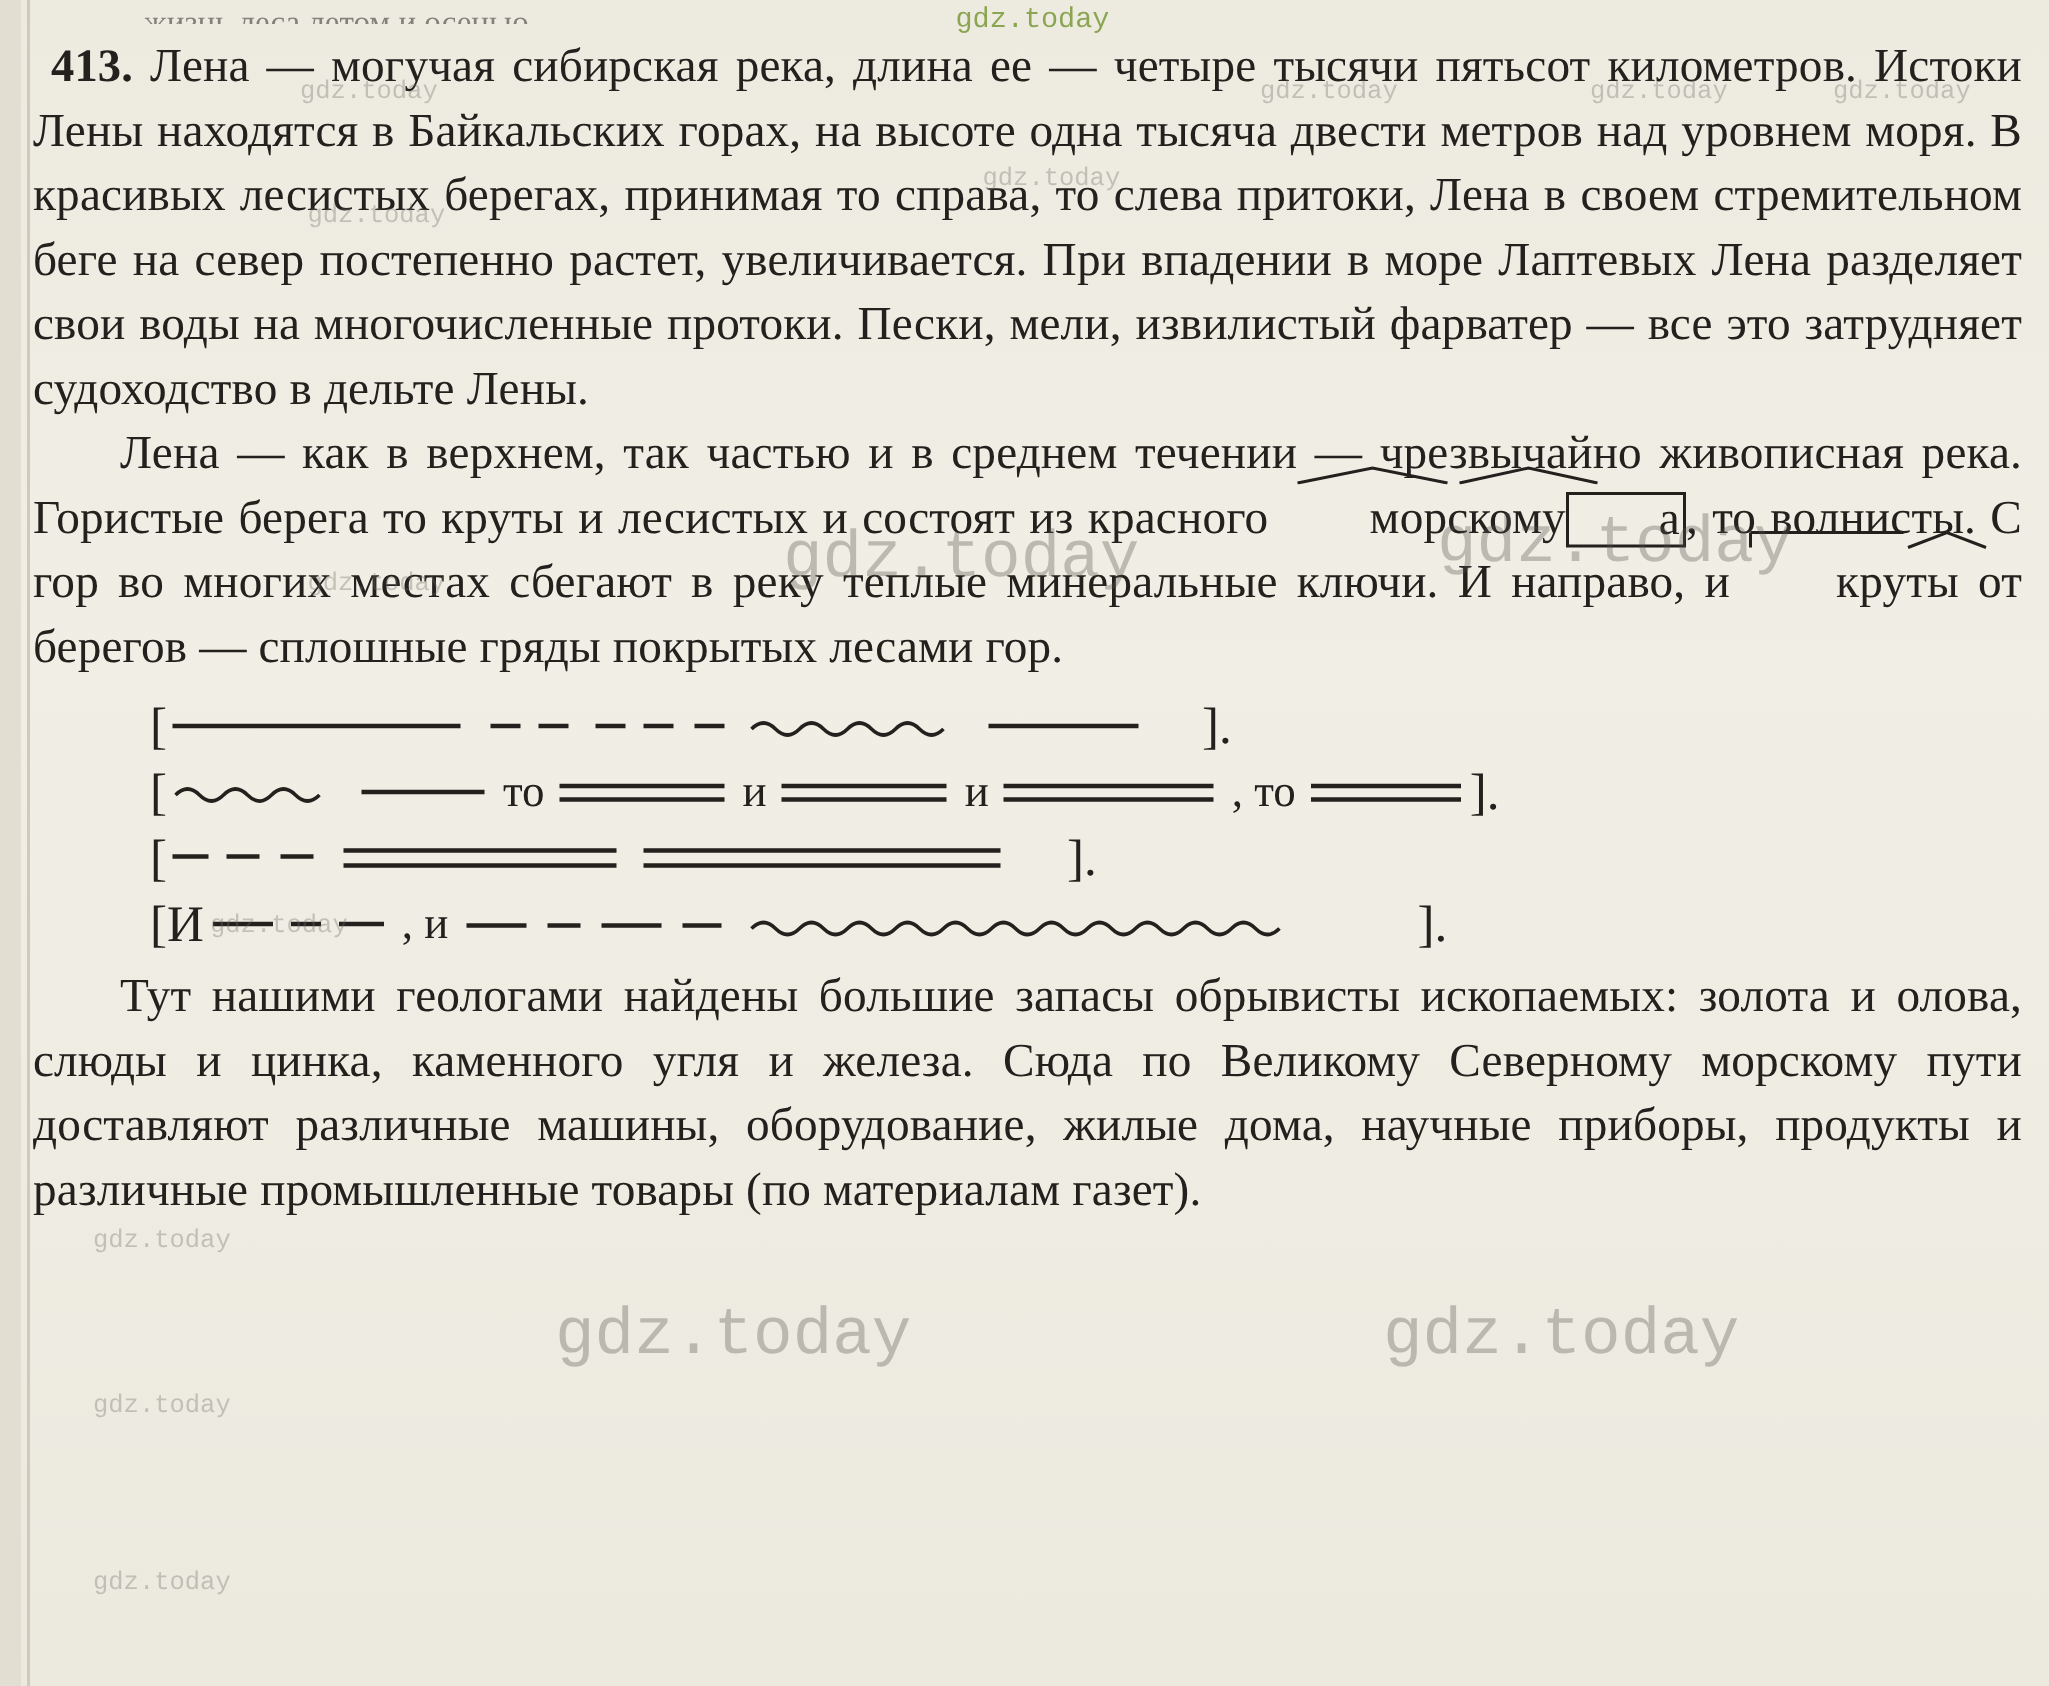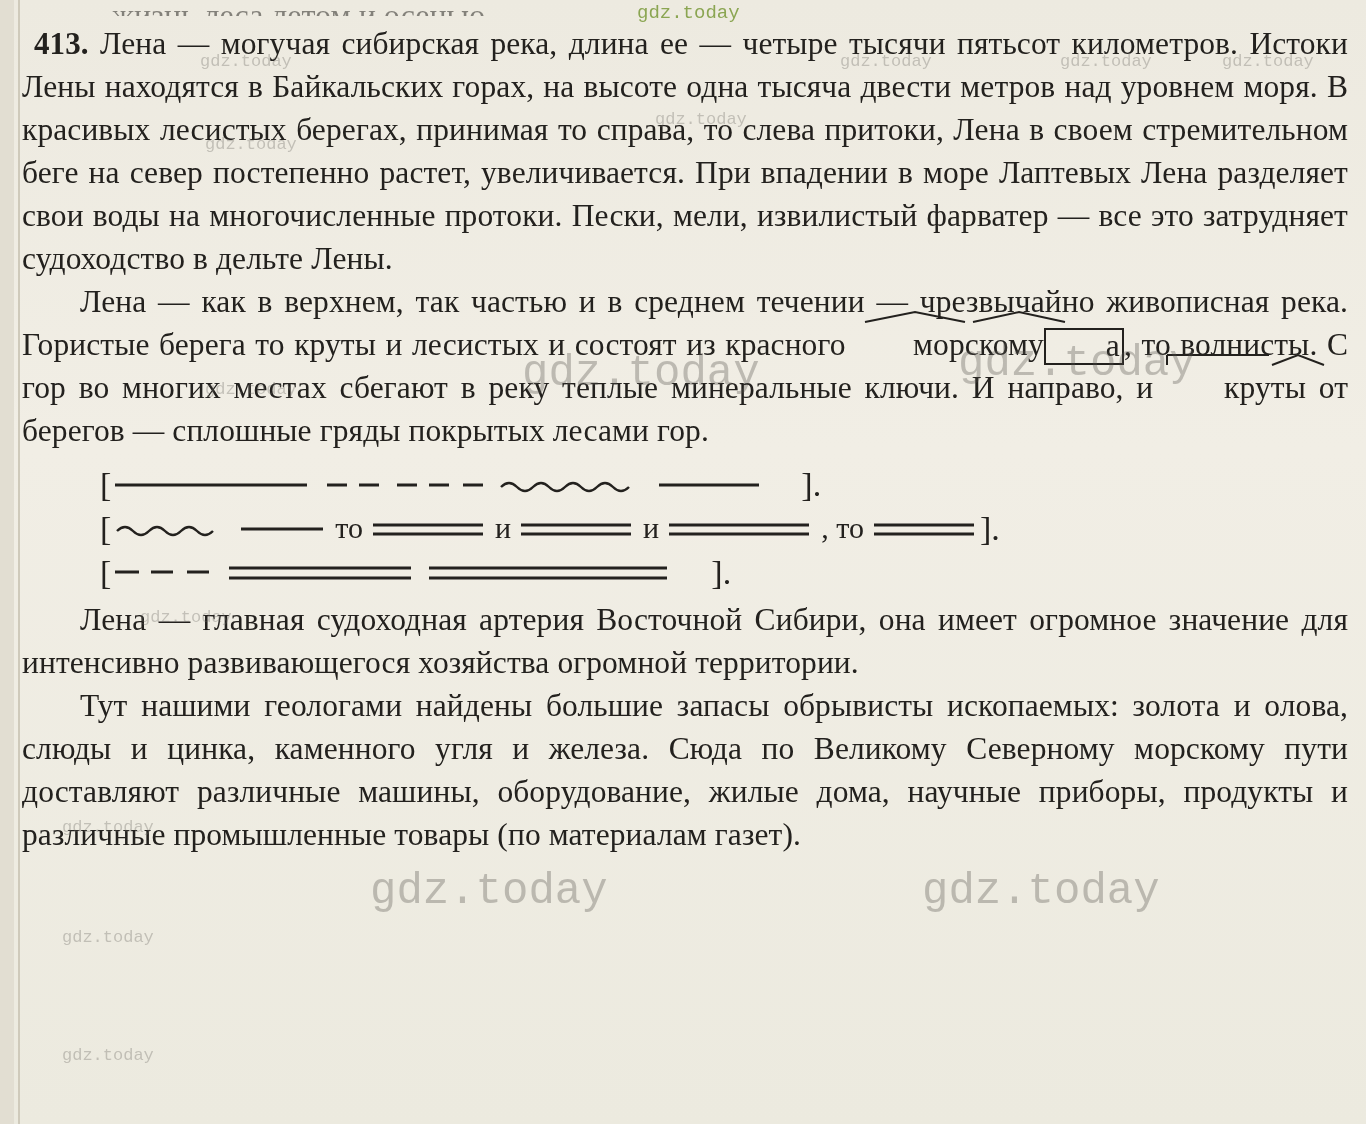--- a/index.html
+++ b/index.html
@@ -21,26 +21,26 @@
     inset: 0;
     background:
       linear-gradient(90deg, #e2ded2 0 14px, rgba(0,0,0,0) 14px),
       linear-gradient(180deg, #edeae0 0%, #f1eee5 40%, #eceadf 100%);
   }
 
   
   .cut-line {
     position: absolute;
     top: 0;
-    left: 112px;
+    left: 96px;
     right: 40px;
     height: 16px;
     overflow: hidden;
     color: #2e2c28;
-    font-size: 32px;
+    font-size: 22px;
     line-height: 30px;
     white-space: nowrap;
     opacity: 0.55;
     text-decoration: underline;
   }
 
   .left-rule {
     position: absolute;
     top: 0;
     bottom: 0;
@@ -209,23 +209,35 @@
           <line x1="4" y1="10" x2="28" y2="10" stroke="#23211e" stroke-width="3"></line>
           <line x1="40" y1="10" x2="62" y2="10" stroke="#23211e" stroke-width="3"></line>
           <line x1="76" y1="10" x2="98" y2="10" stroke="#23211e" stroke-width="3"></line>
           <line x1="118" y1="6" x2="300" y2="6" stroke="#23211e" stroke-width="3"></line>
           <line x1="118" y1="16" x2="300" y2="16" stroke="#23211e" stroke-width="3"></line>
           <line x1="318" y1="6" x2="556" y2="6" stroke="#23211e" stroke-width="3"></line>
           <line x1="318" y1="16" x2="556" y2="16" stroke="#23211e" stroke-width="3"></line>
         </svg><span class="brk">].</span>
       </div>
 
+      <div class="scheme-row">
+        <span class="brk">[И</span><svg width="126" height="24" viewBox="0 0 126 24">
+          <line x1="6" y1="10" x2="46" y2="10" stroke="#23211e" stroke-width="3"></line>
+          <line x1="58" y1="10" x2="78" y2="10" stroke="#23211e" stroke-width="3"></line>
+          <line x1="90" y1="10" x2="120" y2="10" stroke="#23211e" stroke-width="3"></line>
+        </svg><span class="word">, и</span><svg width="640" height="26" viewBox="0 0 640 26">
+          <line x1="6" y1="12" x2="46" y2="12" stroke="#23211e" stroke-width="3"></line>
+          <line x1="60" y1="12" x2="82" y2="12" stroke="#23211e" stroke-width="3"></line>
+          <line x1="96" y1="12" x2="136" y2="12" stroke="#23211e" stroke-width="3"></line>
+          <line x1="150" y1="12" x2="176" y2="12" stroke="#23211e" stroke-width="3"></line>
+          <path d="M196 14 q8 -8 16 0 q8 8 16 0 q8 -8 16 0 q8 8 16 0 q8 -8 16 0 q8 8 16 0 q8 -8 16 0 q8 8 16 0 q8 -8 16 0 q8 8 16 0 q8 -8 16 0 q8 8 16 0 q8 -8 16 0 q8 8 16 0 q8 -8 16 0 q8 8 16 0 q8 -8 16 0 q8 8 16 0 q8 -8 16 0 q8 8 16 0 q8 -8 16 0 q8 8 16 0" fill="none" stroke="#23211e" stroke-width="2.4"></path>
+        </svg><span class="brk">].</span>
+      </div>
     </div>
 
-    <p class="para indent">Лена — главная судоходная артерия Восточной Сибири, она имеет огромное значение для интенсивно развивающегося хозяйства огромной территории.</p>
 
     <p class="para indent">Тут нашими геологами найдены большие запасы обрывисты ископаемых: золота и олова, слюды и цинка, каменного угля и железа. Сюда по Великому Северному морскому пути доставляют различные машины, оборудование, жилые дома, научные приборы, продукты и различные промышленные товары (по материалам газет).</p>
   </div>
 
   <div class="wm small" style="left:200px; top:52px;">gdz.today</div>
   <div class="wm small" style="left:840px; top:52px;">gdz.today</div>
   <div class="wm small" style="left:1060px; top:52px;">gdz.today</div>
   <div class="wm small" style="left:1222px; top:52px;">gdz.today</div>
   <div class="wm small" style="left:655px; top:110px;">gdz.today</div>
   <div class="wm small" style="left:205px; top:135px;">gdz.today</div>

